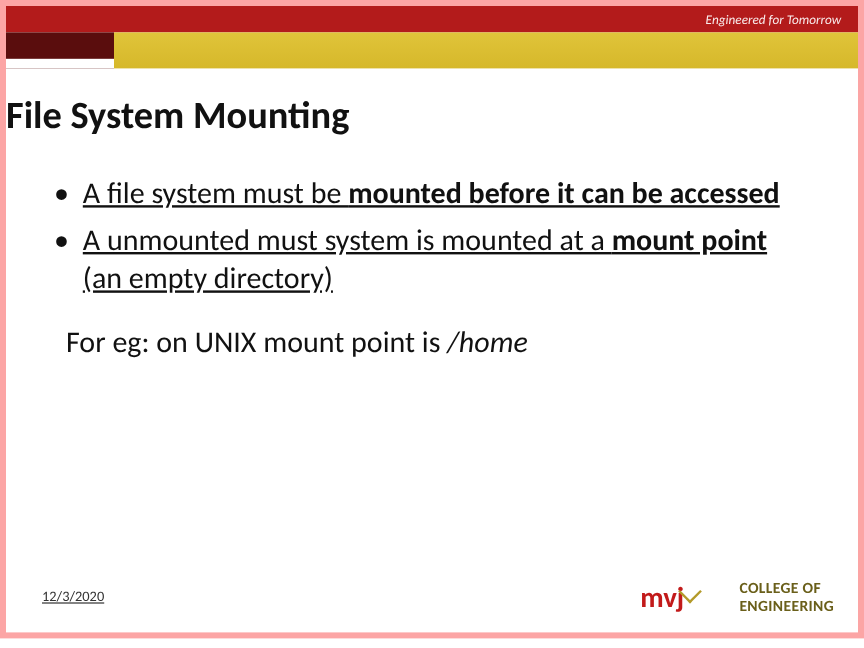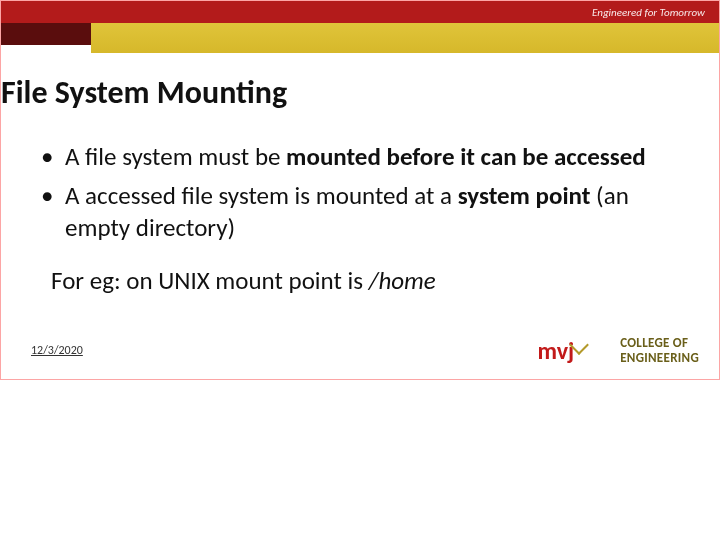--- a/index.html
+++ b/index.html
@@ -1,19 +1,19 @@
 <!DOCTYPE html>
 <html><head>
 <meta charset="utf-8">
 <style>
   * { margin: 0; padding: 0; box-sizing: border-box; }
   html, body { width: 720px; height: 540px; font-family: Calibri, Arial, sans-serif; background: #fff; }
   .slide {
-    width: 720px; height: 380px;
-    border: 1px solid #fca5a5;
+    width: 720px; height: 532px;
+    border: 5px solid #fca5a5;
     position: relative;
     background: #fff;
     overflow: hidden;
   }
   .top-stripe {
     position: absolute; top: 0; left: 0; right: 0;
     height: 22px; background: #b31b1b;
     display: flex; justify-content: flex-end; align-items: center;
     padding-right: 14px;
     color: #f8e9e9; font-size: 11px; font-style: italic; font-family: Calibri, Arial, sans-serif;
@@ -36,21 +36,21 @@
   }
   .title {
     position: absolute; top: 72px; left: 0; right: 0;
     text-align: left;
     font-size: 32px; font-weight: 700; color: #111;
   }
   .content {
     position: absolute; top: 140px; left: 38px; right: 60px;
     font-size: 25px; color: #111; line-height: 1.3;
   }
-  .content ul { list-style: none; }
+  .content ul { list-style: none; text-decoration: underline; }
   .content li { position: relative; padding-left: 26px; margin-bottom: 6px; }
   .content li::before {
     content: "•"; position: absolute; left: 2px; top: 0; font-size: 25px; color: #111;
   }
   .content .plain { padding-left: 12px; margin-top: 20px; }
   .bold { font-weight: 700; }
   .italic { font-style: italic; }
   .footer-date {
     position: absolute; left: 30px; bottom: 22px;
     font-size: 12px; color: #333; text-decoration: underline;
@@ -88,21 +88,21 @@
   </div>
 
   <div class="title">File System Mounting</div>
 
   <div class="content">
     <ul>
       <li>
         <span>A file system must be </span><span class="bold">mounted before it can be accessed</span>
       </li>
       <li>
-        <span>A accessed file system is mounted at a </span><span class="bold">system point</span><span> (an empty directory)</span>
+        <span>A unmounted must system is mounted at a </span><span class="bold">mount point</span><span> (an empty directory)</span>
       </li>
     </ul>
     <div class="plain">
       <span>For eg: on UNIX mount point is </span><span class="italic">/home</span>
     </div>
   </div>
 
   <div class="footer-date">12/3/2020</div>
 
   <div class="logo">

